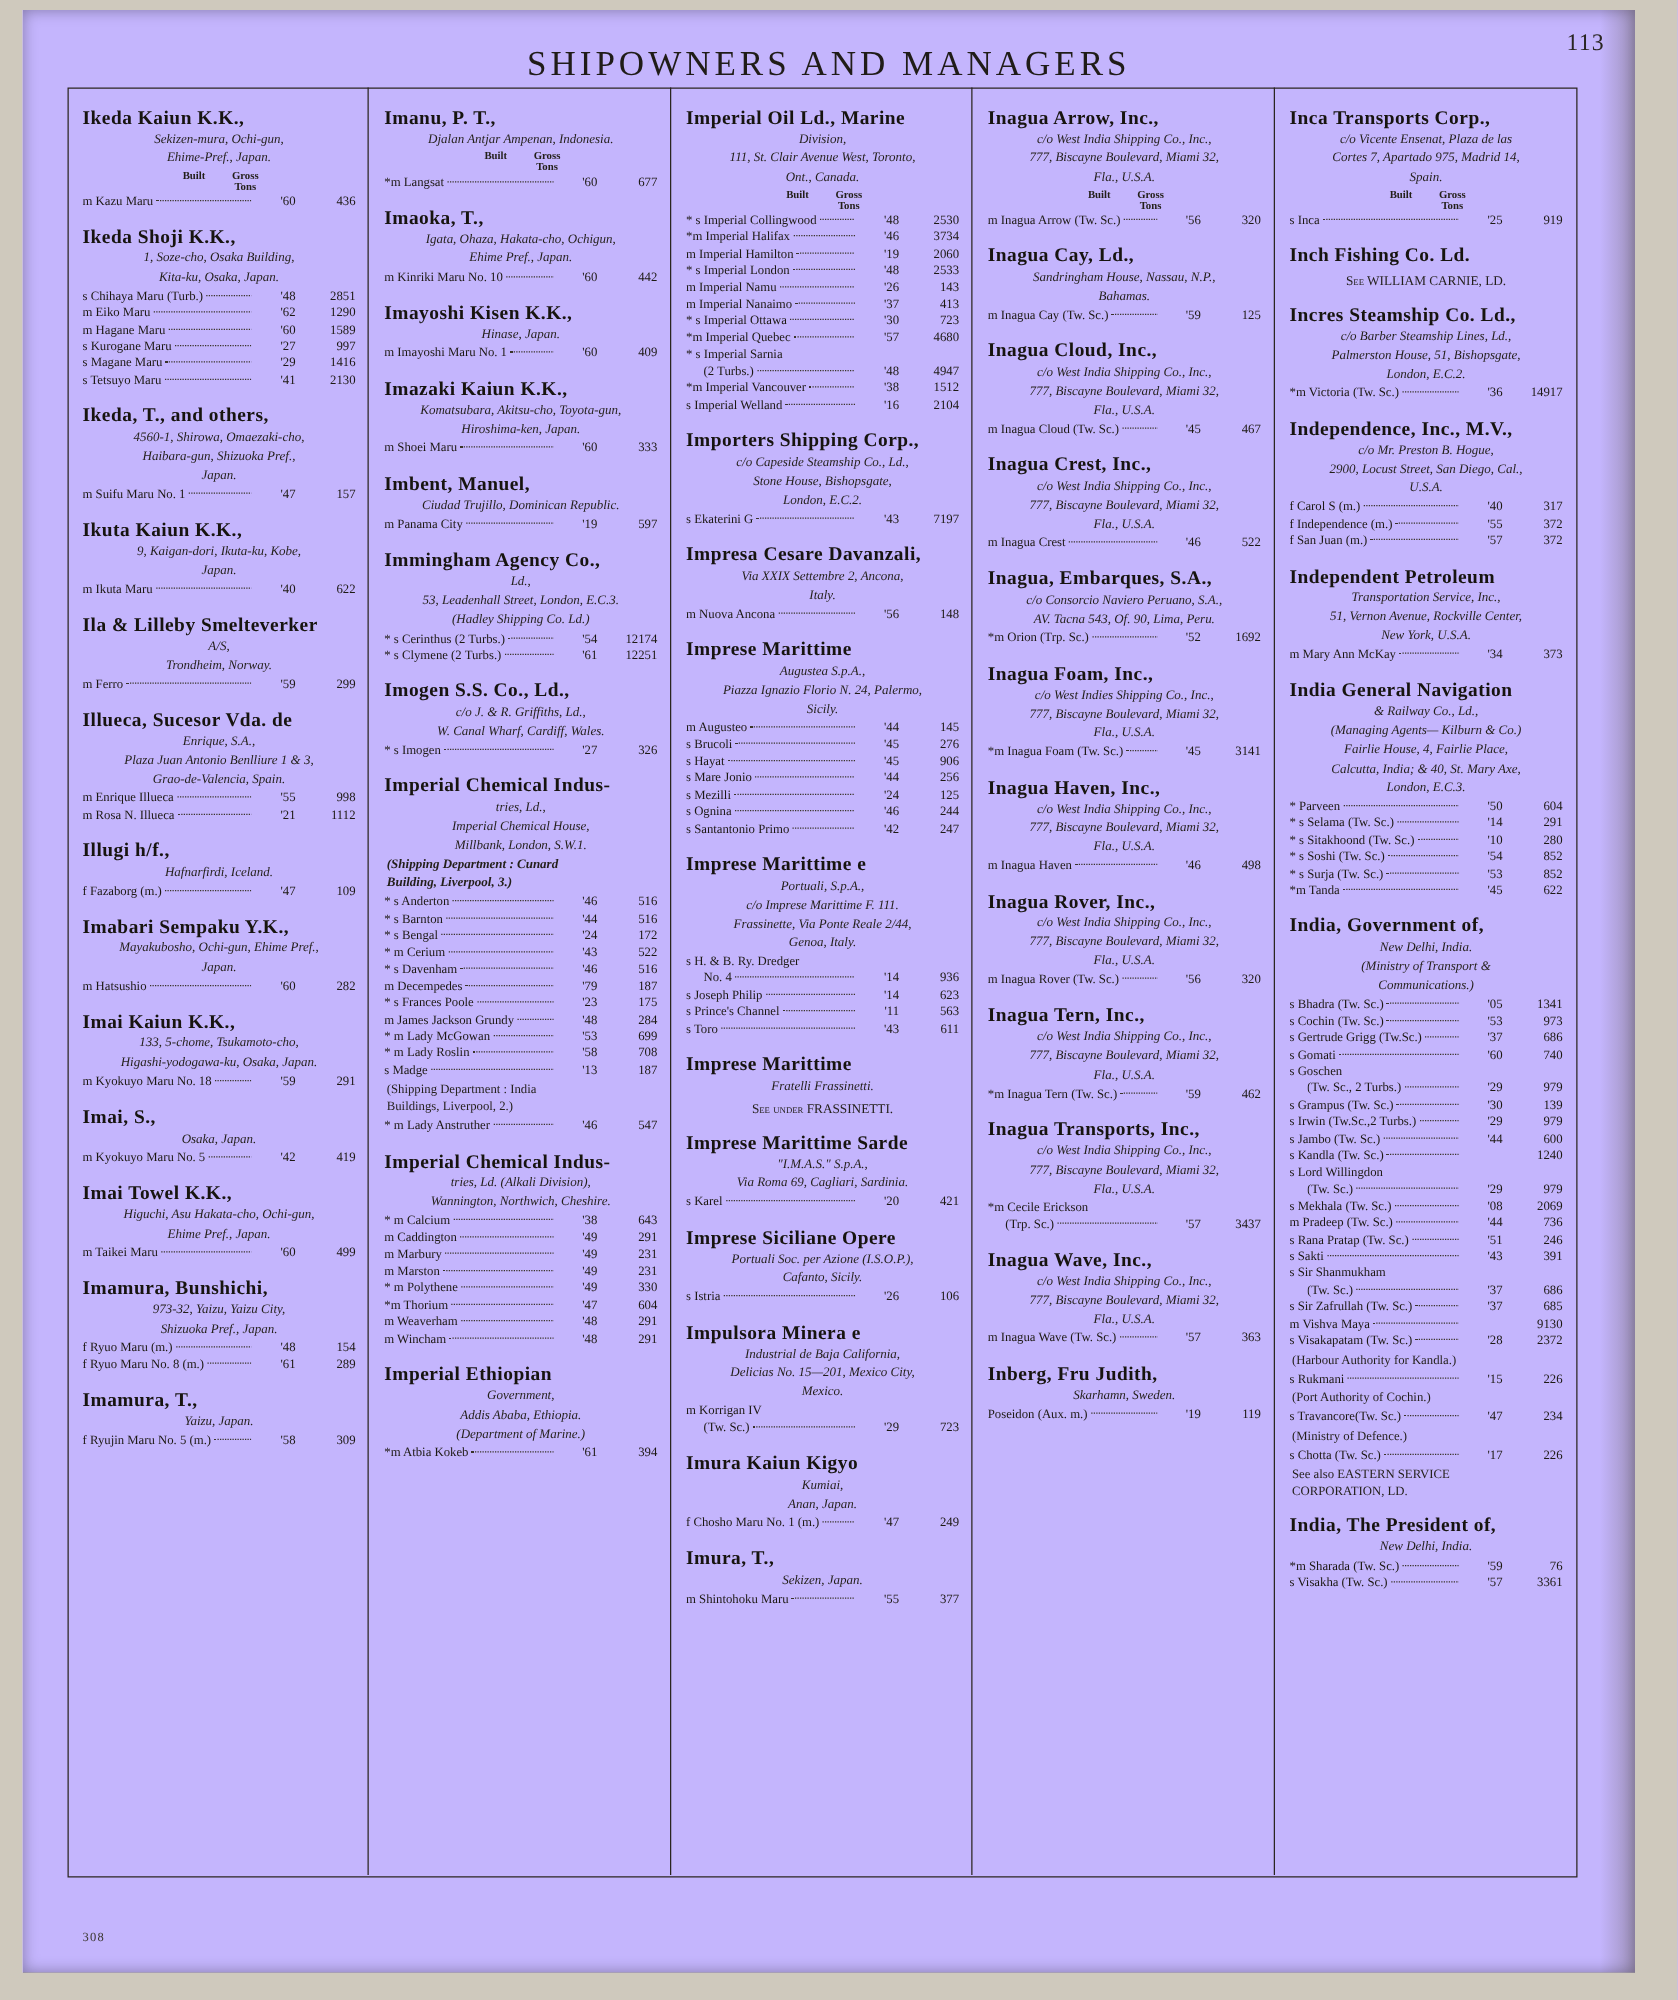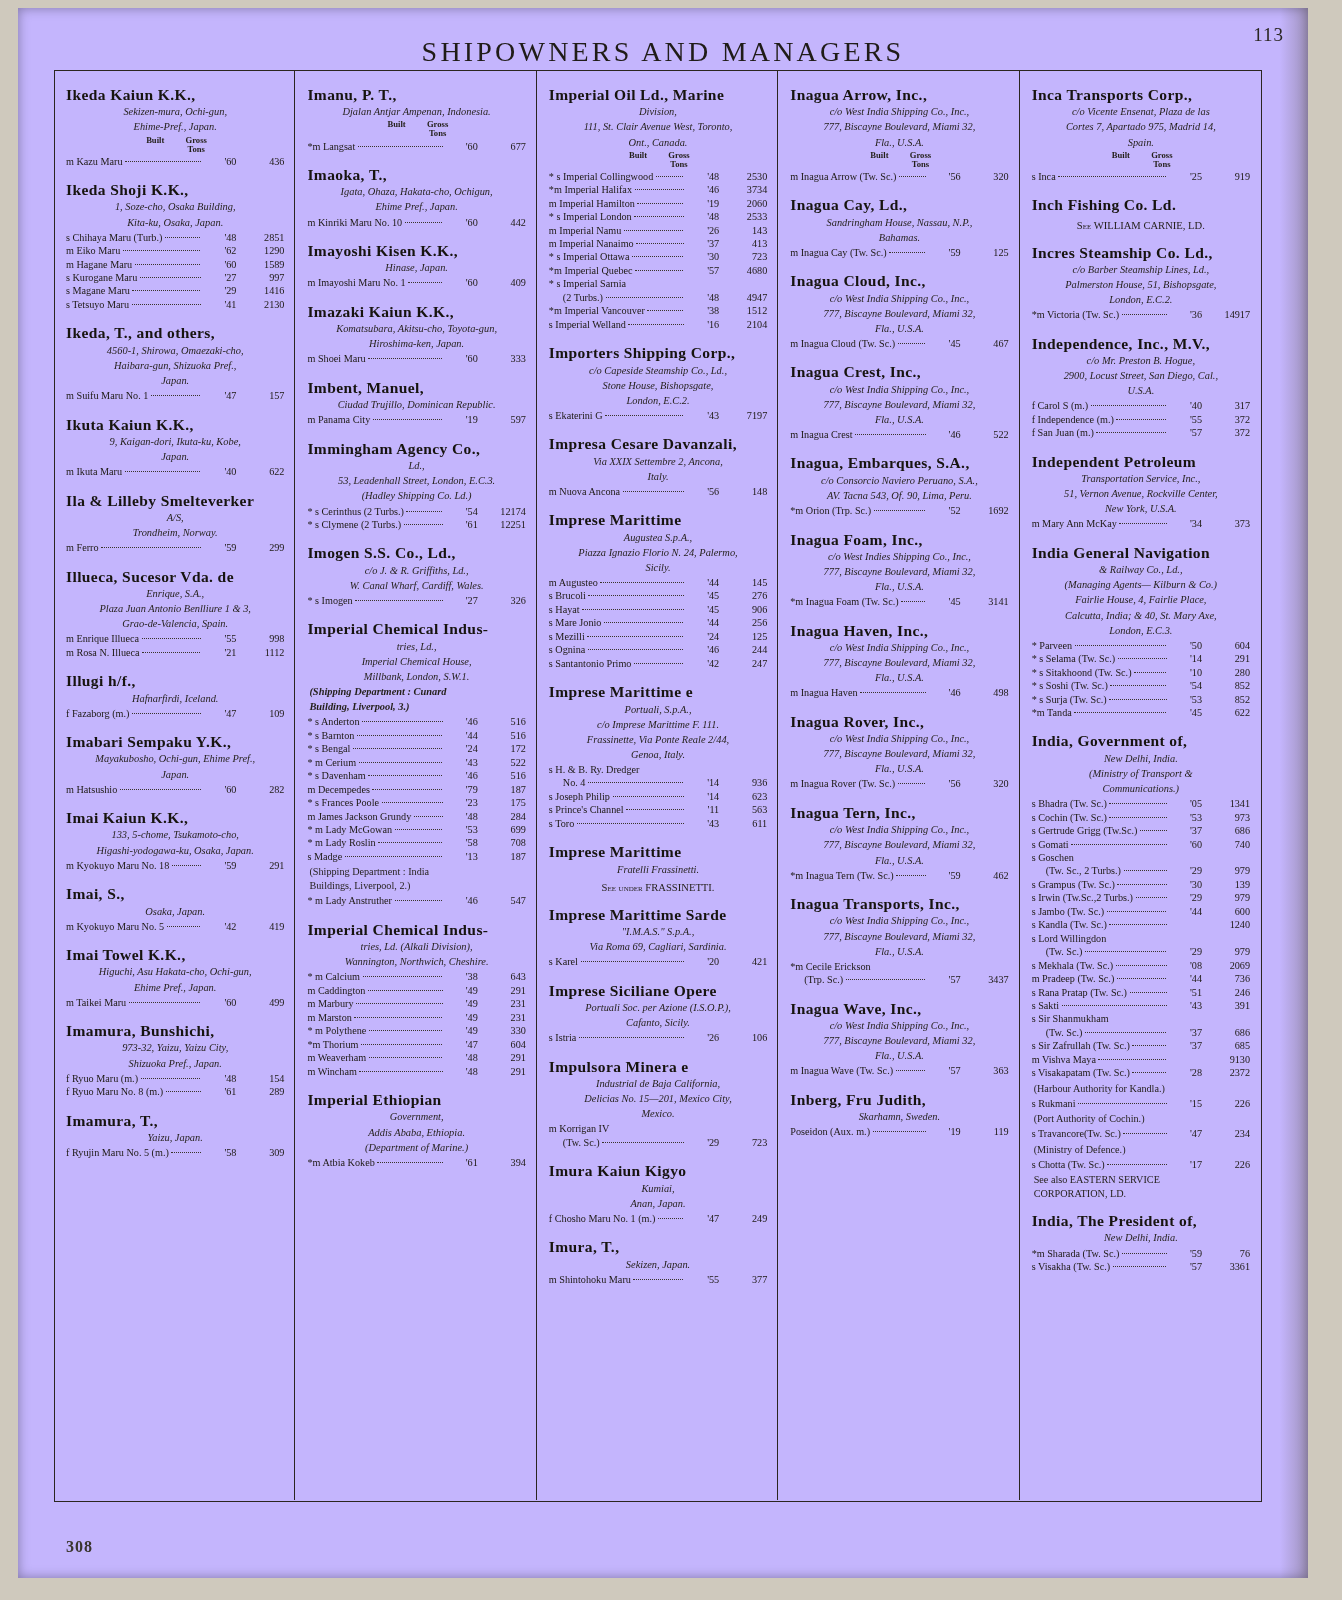--- a/index.html
+++ b/index.html
@@ -19,21 +19,21 @@
     background:linear-gradient(90deg,rgba(120,110,95,0) 0%,rgba(90,80,65,.35) 100%);
   }
   .folio-top{
     position:absolute;right:24px;top:16px;font-size:19px;letter-spacing:1px;color:#2a2622;
   }
   .head{
     position:absolute;left:0;top:28px;width:100%;text-align:center;
     font-size:28px;letter-spacing:3.2px;font-weight:normal;color:#201c18;
   }
   .folio-bottom{
-    position:absolute;left:48px;bottom:22px;font-size:16px;color:#3a352e;letter-spacing:1px;font-weight:bold;
+    position:absolute;left:48px;bottom:22px;font-size:10px;color:#3a352e;letter-spacing:1px;
   }
   .frame{
     position:absolute;left:36px;top:62px;width:1206px;height:1430px;
     border:1.6px solid #2b2620;
   }
   .cols{
     position:absolute;left:36px;top:62px;width:1206px;height:1430px;
     display:flex;
   }
   .col{

